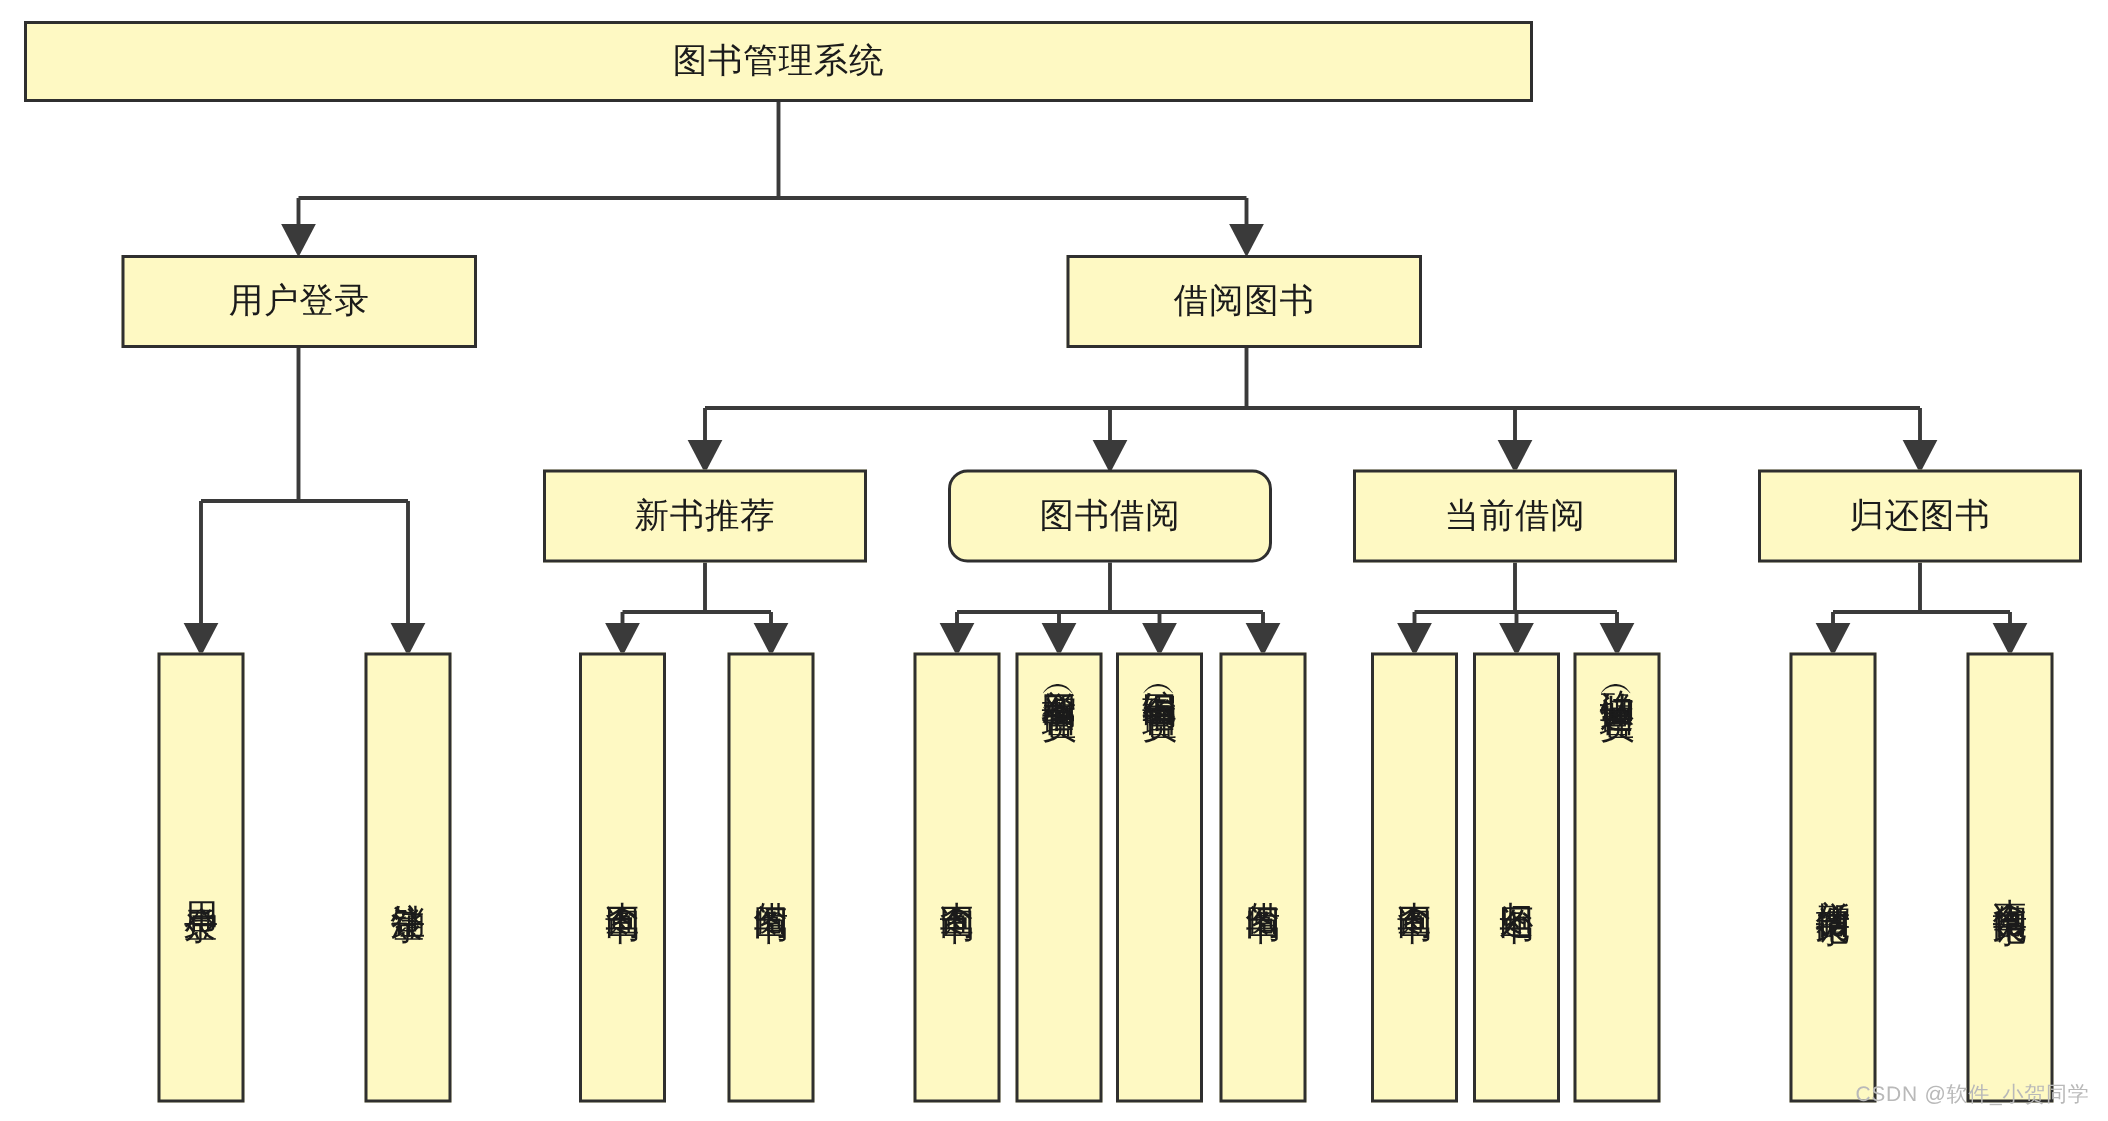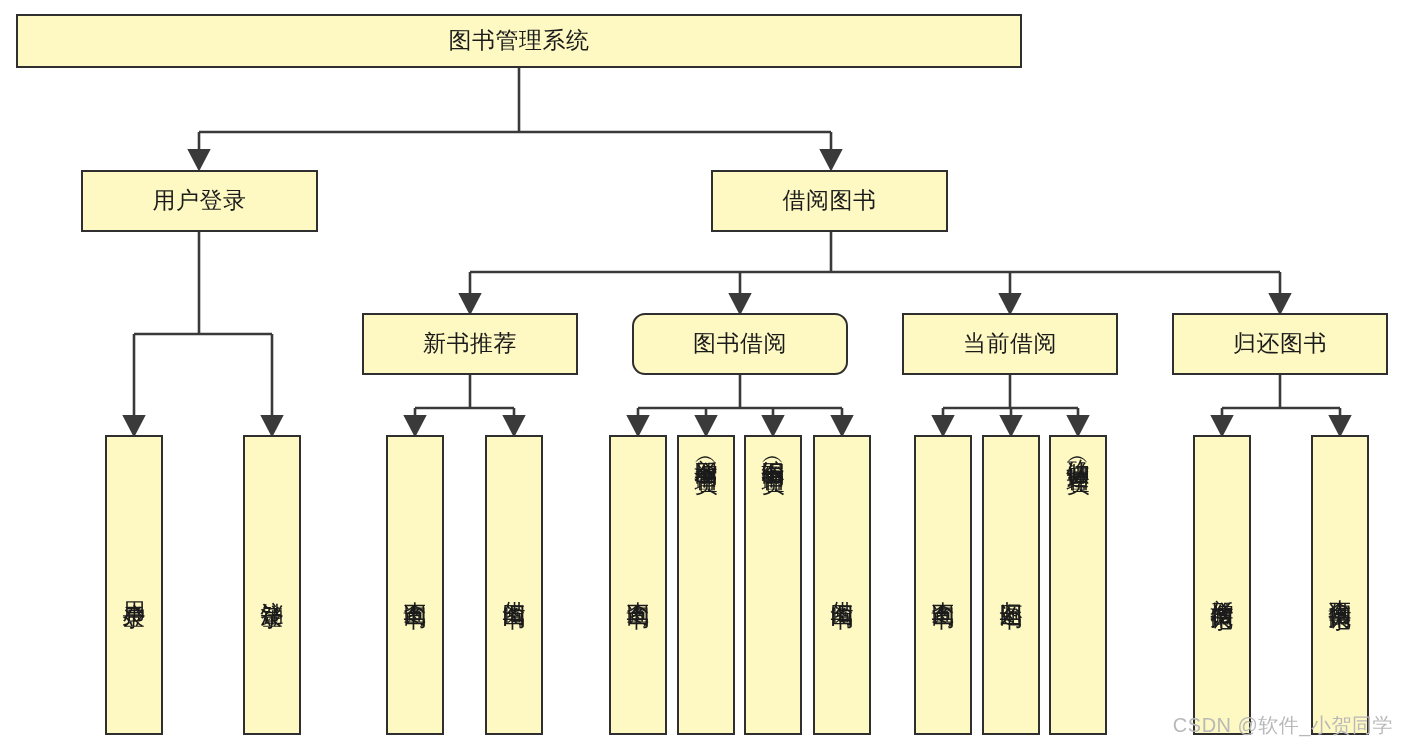--- a/index.html
+++ b/index.html
@@ -63,21 +63,21 @@
     text-align: center;
     white-space: nowrap;
     margin: 0 auto;
   }
   .node.vert.center-text {
     align-items: center;
   }
   .watermark {
     position: absolute;
     color: #b9b9b9;
-    font-size: 20px;
+    font-size: 14px;
     white-space: nowrap;
     letter-spacing: 0.5px;
   }
 </style>
 </head>
 <body>
 
 <div id="diagram-root">
 
   <svg class="edges" viewBox="0 0 1405 747" xmlns="http://www.w3.org/2000/svg">

